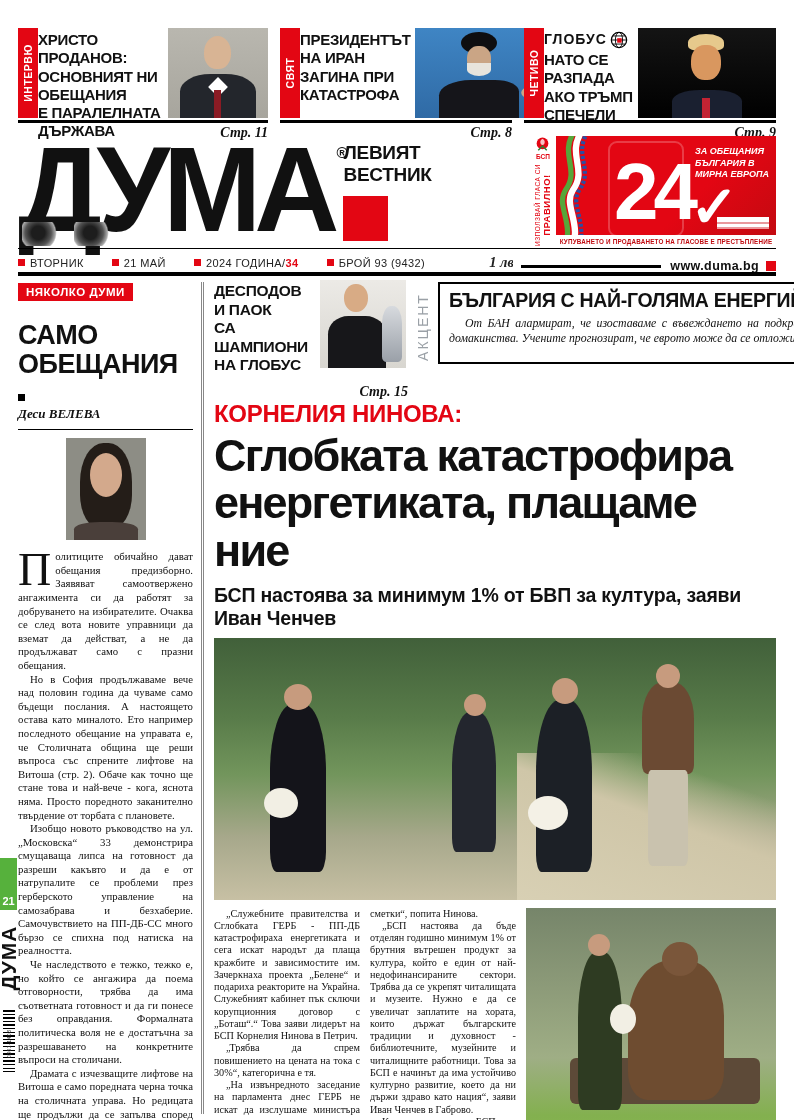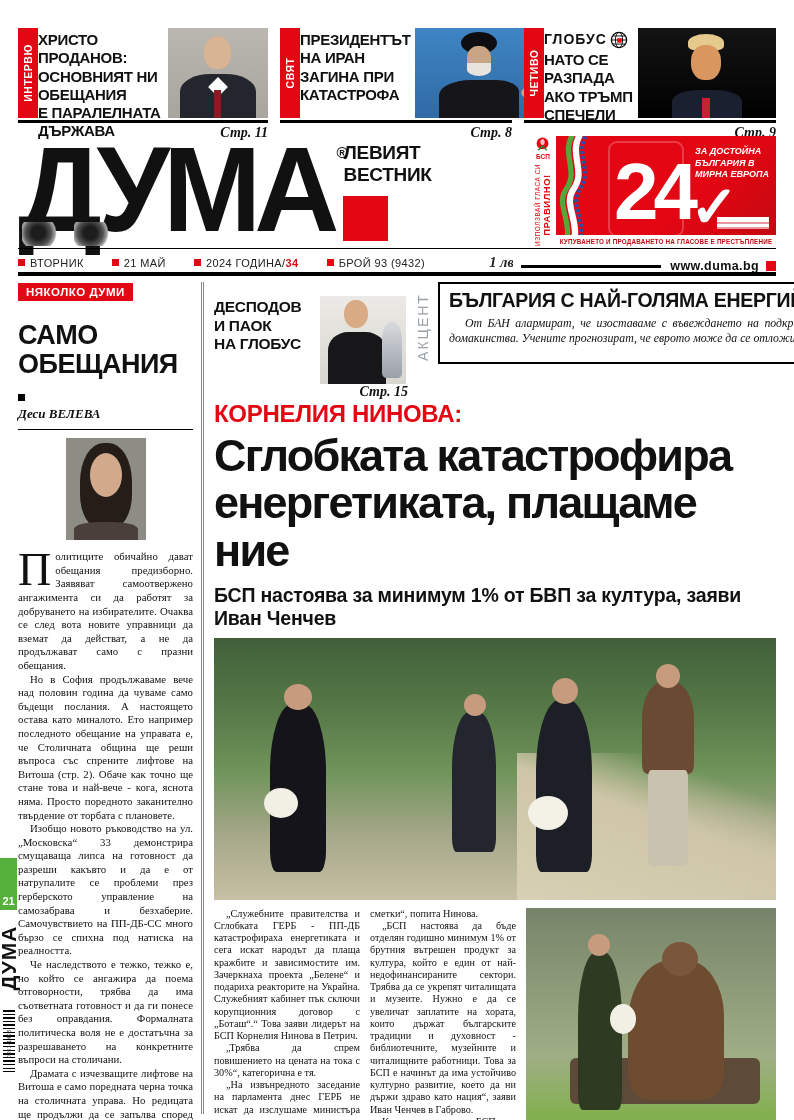--- a/index.html
+++ b/index.html
@@ -110,21 +110,21 @@
   .pv-hair { top:5px; left:14px; width:52px; height:86px; background:#241d18; border-radius:45% 45% 40% 40%; }
   .pv-face { top:15px; left:24px; width:32px; height:44px; background:#d3a98c; border-radius:50%; }
   .pv-top  { bottom:0; left:8px; width:64px; height:18px; background:#4a3f3a; border-radius:40% 40% 0 0; }
   .op-text { font-family:"Liberation Serif",serif; font-size:10.8px; line-height:1.26; text-align:justify; }
   .op-text p { margin:0; text-indent:12px; }
   .op-text p.first { text-indent:0; }
   .dropcap { float:left; font-size:46px; line-height:0.8; margin:2px 4px 0 0; font-family:"Liberation Serif",serif; }
 
   
   .row-top { display:flex; height:104px; }
-  .sport { width:198px; position:relative; flex:none;margin-top:16px; }
+  .sport { width:198px; position:relative; flex:none; }
   .sport-head { font-size:15.5px; font-weight:900; line-height:1.2; letter-spacing:-0.3px; width:110px; }
   .photo-sport { position:absolute; right:6px; top:-2px; width:86px; height:88px;
                  background:linear-gradient(180deg,#eceae6,#d8d6d0); }
   .ps-face { top:4px; left:24px; width:24px; height:28px; background:#d8ab85; border-radius:48%; }
   .ps-shirt { bottom:0; left:8px; width:58px; height:52px; background:#17171a; border-radius:35% 35% 0 0; }
   .ps-trophy { right:4px; top:26px; width:20px; height:56px; background:linear-gradient(180deg,#d7dade,#9aa0a8);
                border-radius:45% 45% 20% 20%/30% 30% 10% 10%; }
   .sport-page { position:absolute; right:4px; bottom:-14px; }
   .accent { flex:1; position:relative; padding-left:26px; box-sizing:border-box; }
   .acc-vert { position:absolute; left:0; top:2px; width:22px; height:86px; }
@@ -283,21 +283,21 @@
       <div class="ad-banner">
         <svg class="ad-waves" viewBox="0 0 34 112" preserveAspectRatio="none">
           <path d="M24,-4 C10,18 30,34 16,54 C6,70 26,88 14,116" stroke="#ffffff" stroke-width="6" fill="none"></path>
           <path d="M17,-4 C3,18 23,34 9,54 C-1,70 19,88 7,116" stroke="#57a639" stroke-width="5" fill="none"></path>
           <path d="M30,-4 C16,18 36,34 22,54 C12,70 32,88 20,116" stroke="#2b4ea2" stroke-width="4" fill="none" stroke-dasharray="3 2"></path>
         </svg>
         <div class="ad-phone"></div>
         <div class="ad-number">24</div>
         <div class="ad-check">✓</div>
         <div class="ad-slogan">
-          <div>ЗА ДОСТОЙНА</div>
+          <div>ЗА ОБЕЩАНИЯ</div>
             <div>БЪЛГАРИЯ В</div>
             <div>МИРНА ЕВРОПА</div>
         </div>
         <div class="ad-minibox"></div>
         <div class="ad-disclaimer">КУПУВАНЕТО И ПРОДАВАНЕТО НА ГЛАСОВЕ Е ПРЕСТЪПЛЕНИЕ</div>
       </div>
     </div>
   </div>
 
   <div class="stamps">
@@ -363,20 +363,21 @@
 
       
     </div>
 
     <div class="col-main">
       <div class="row-top">
         <div class="sport">
           <div class="sport-head">
             <div>ДЕСПОДОВ</div>
               <div>И ПАОК</div>
+            <div>СА ШАМПИОНИ</div>
               <div>НА ГЛОБУС</div>
           </div>
           <div class="photo photo-sport">
             <div class="ps-shirt"></div>
               <div class="ps-face"></div>
               <div class="ps-trophy"></div>
           </div>
           <div class="t-page sport-page">Стр. 15</div>
         </div>
         <div class="accent">

